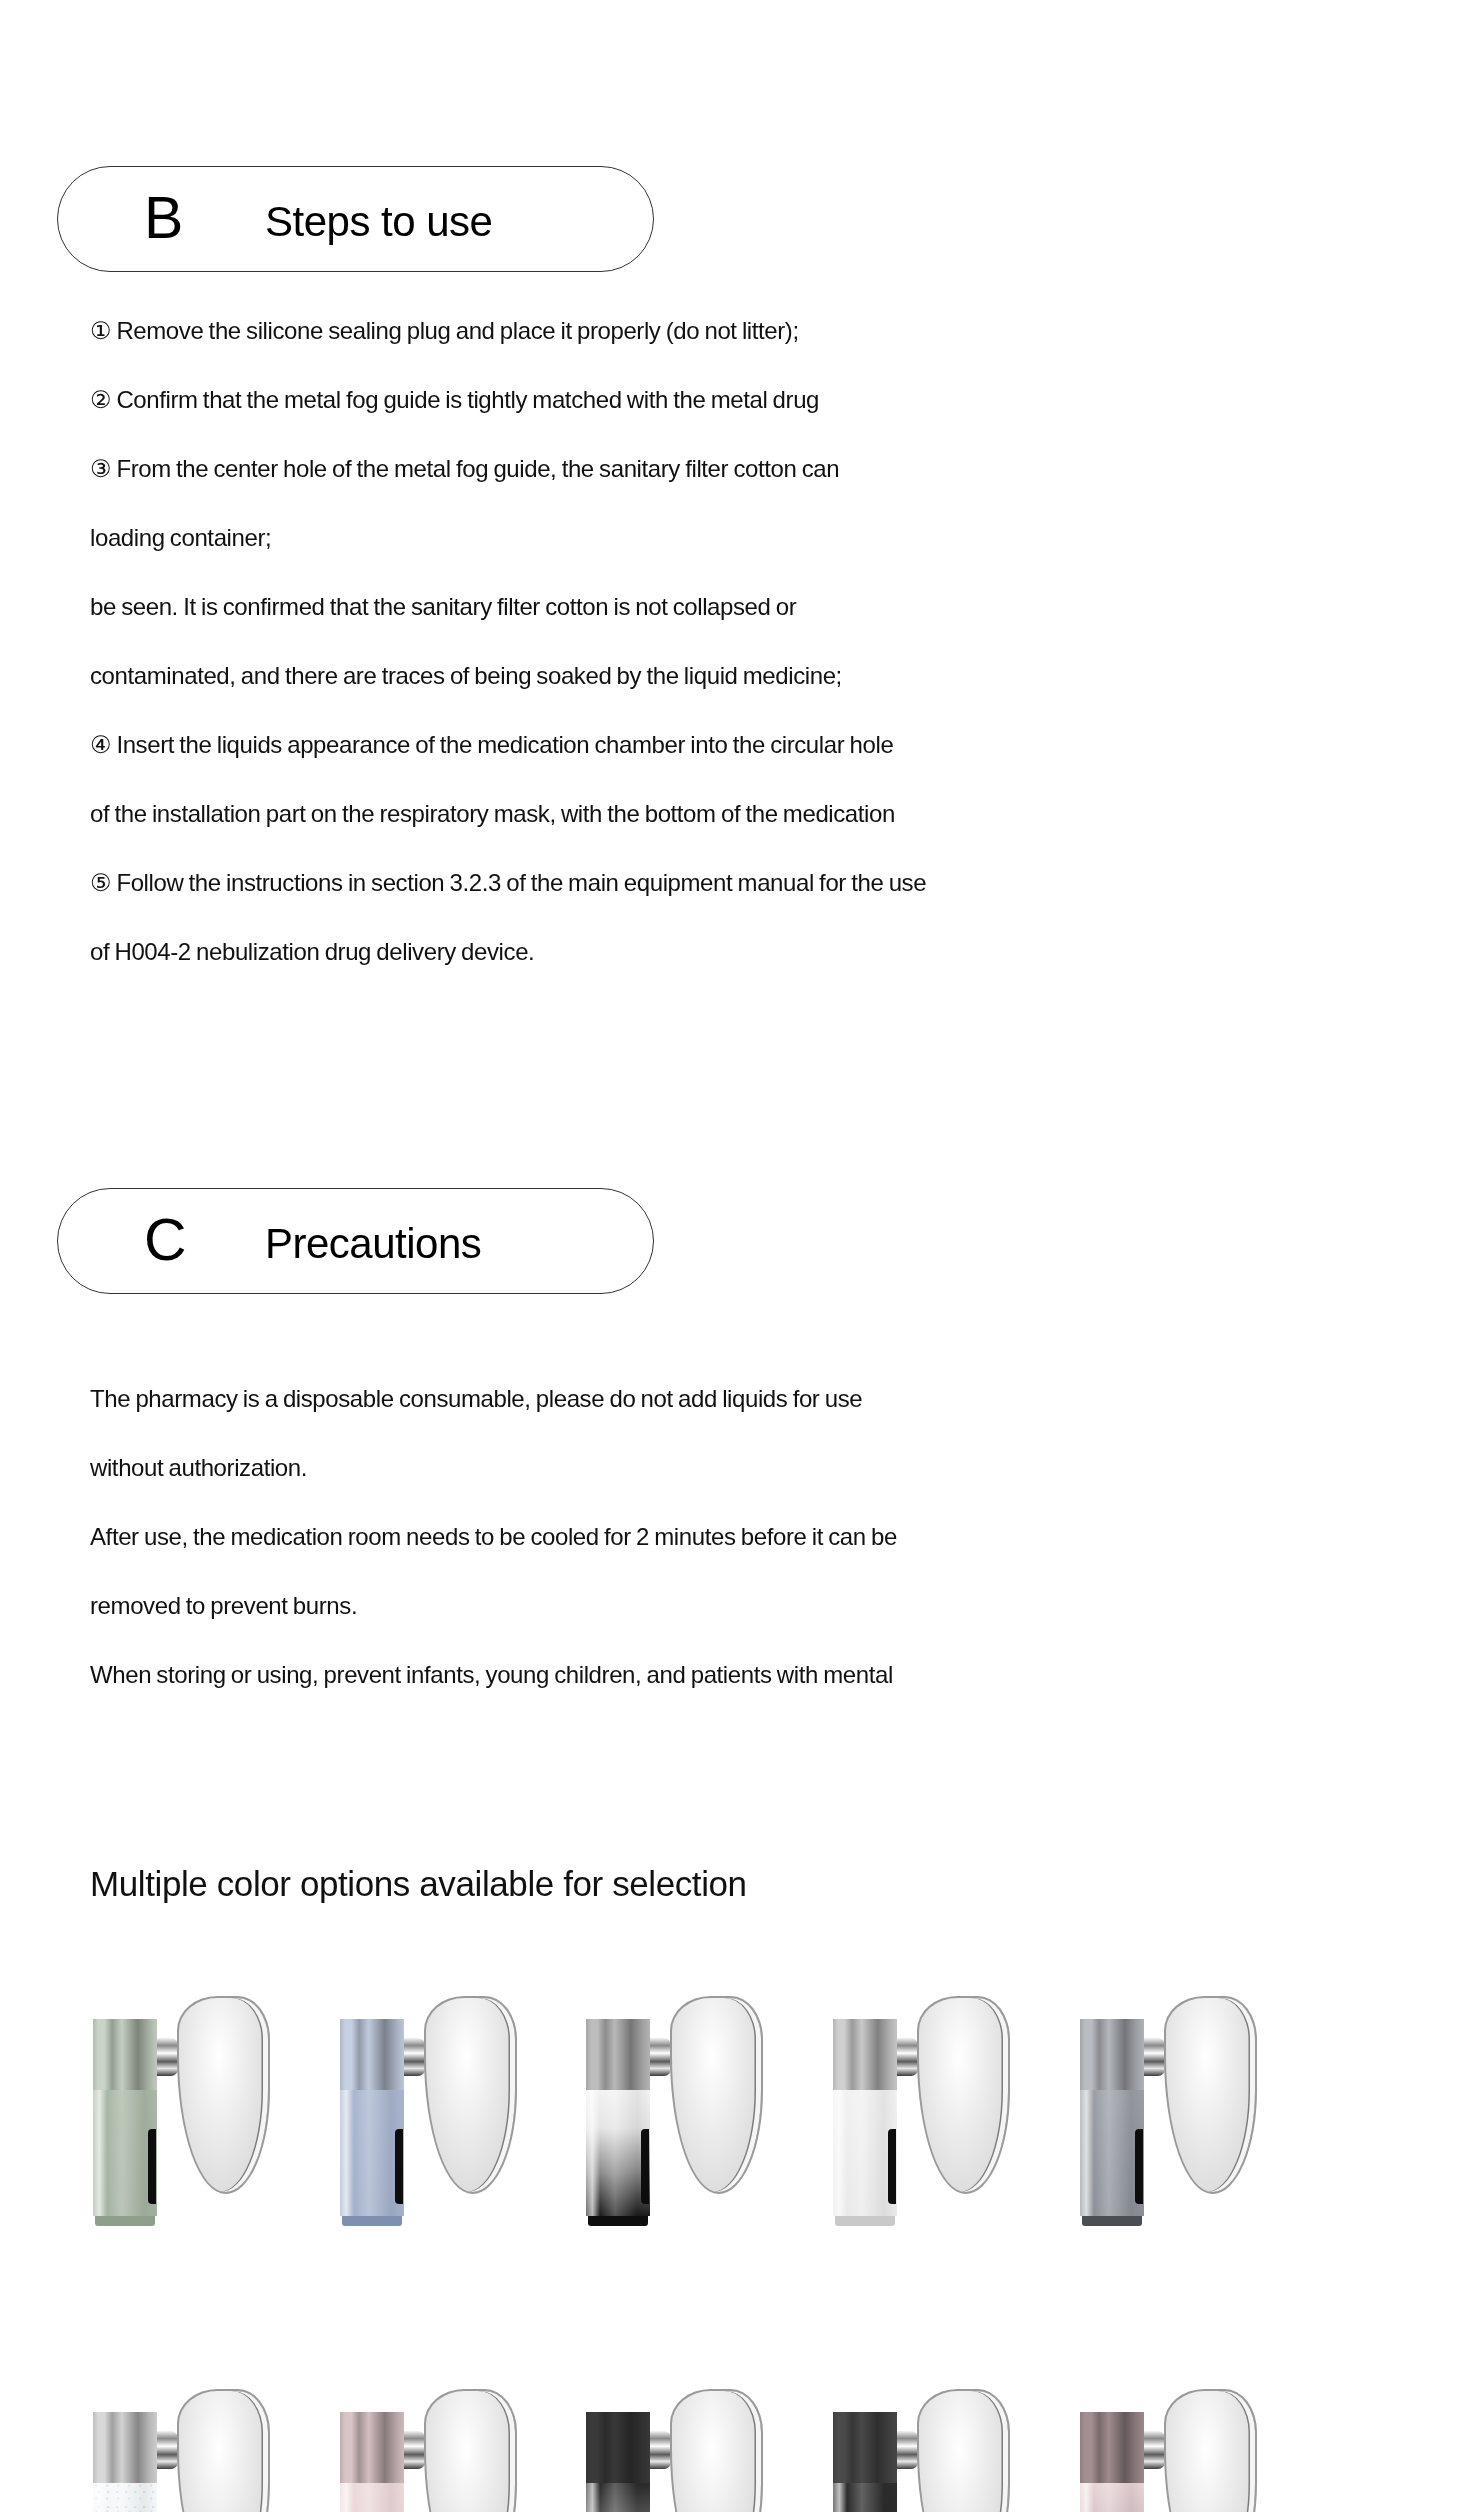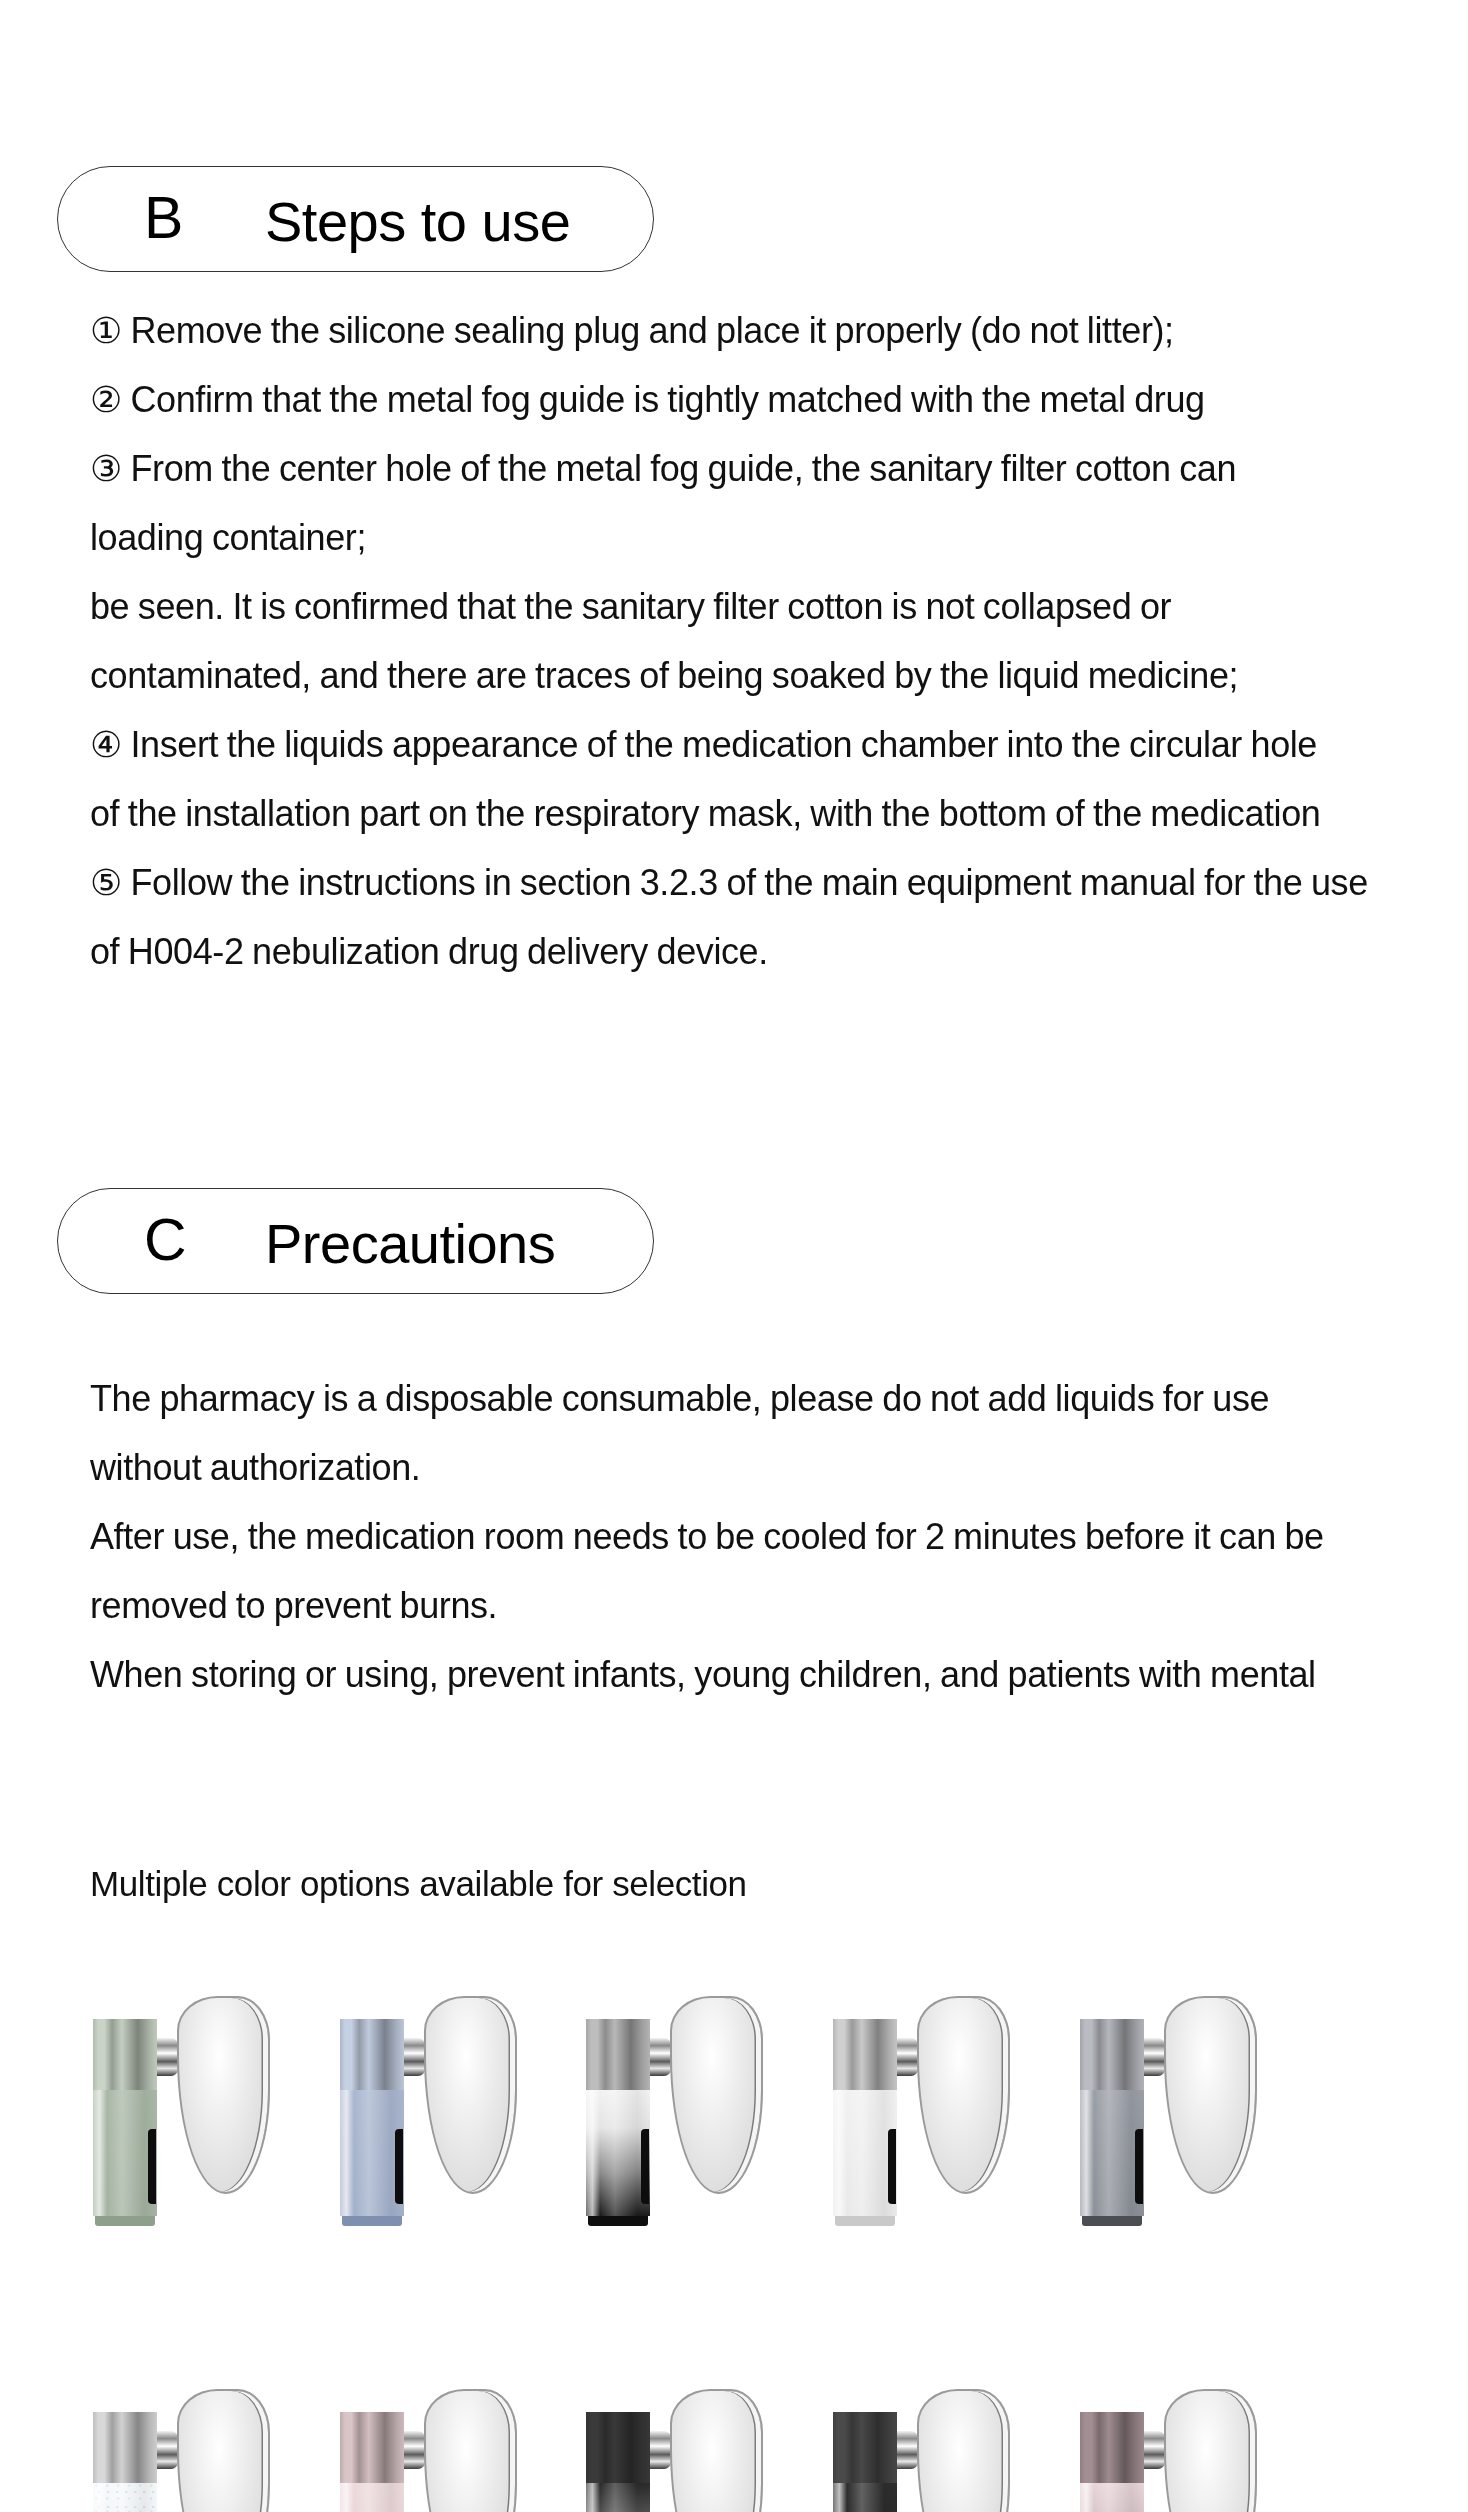--- a/index.html
+++ b/index.html
@@ -27,30 +27,30 @@
     top: 19px;
     font-size: 59px;
     line-height: 65px;
     font-weight: normal;
     color: #000000;
   }
   .pill-title {
     position: absolute;
     left: 207px;
     top: 30px;
-    font-size: 56px;
+    font-size: 42px;
     line-height: 50px;
     color: #000000;
     letter-spacing: -0.5px;
   }
   .text-block {
     position: absolute;
     left: 90px;
     width: 1357px;
-    font-size: 36px;
+    font-size: 24px;
     line-height: 69px;
     color: #111111;
     letter-spacing: -0.4px;
     word-spacing: -1px;
   }
   .text-block .line { display: block; white-space: nowrap; height: 69px; }
   .colors-title {
     position: absolute;
     left: 90px;
     top: 1859px;

